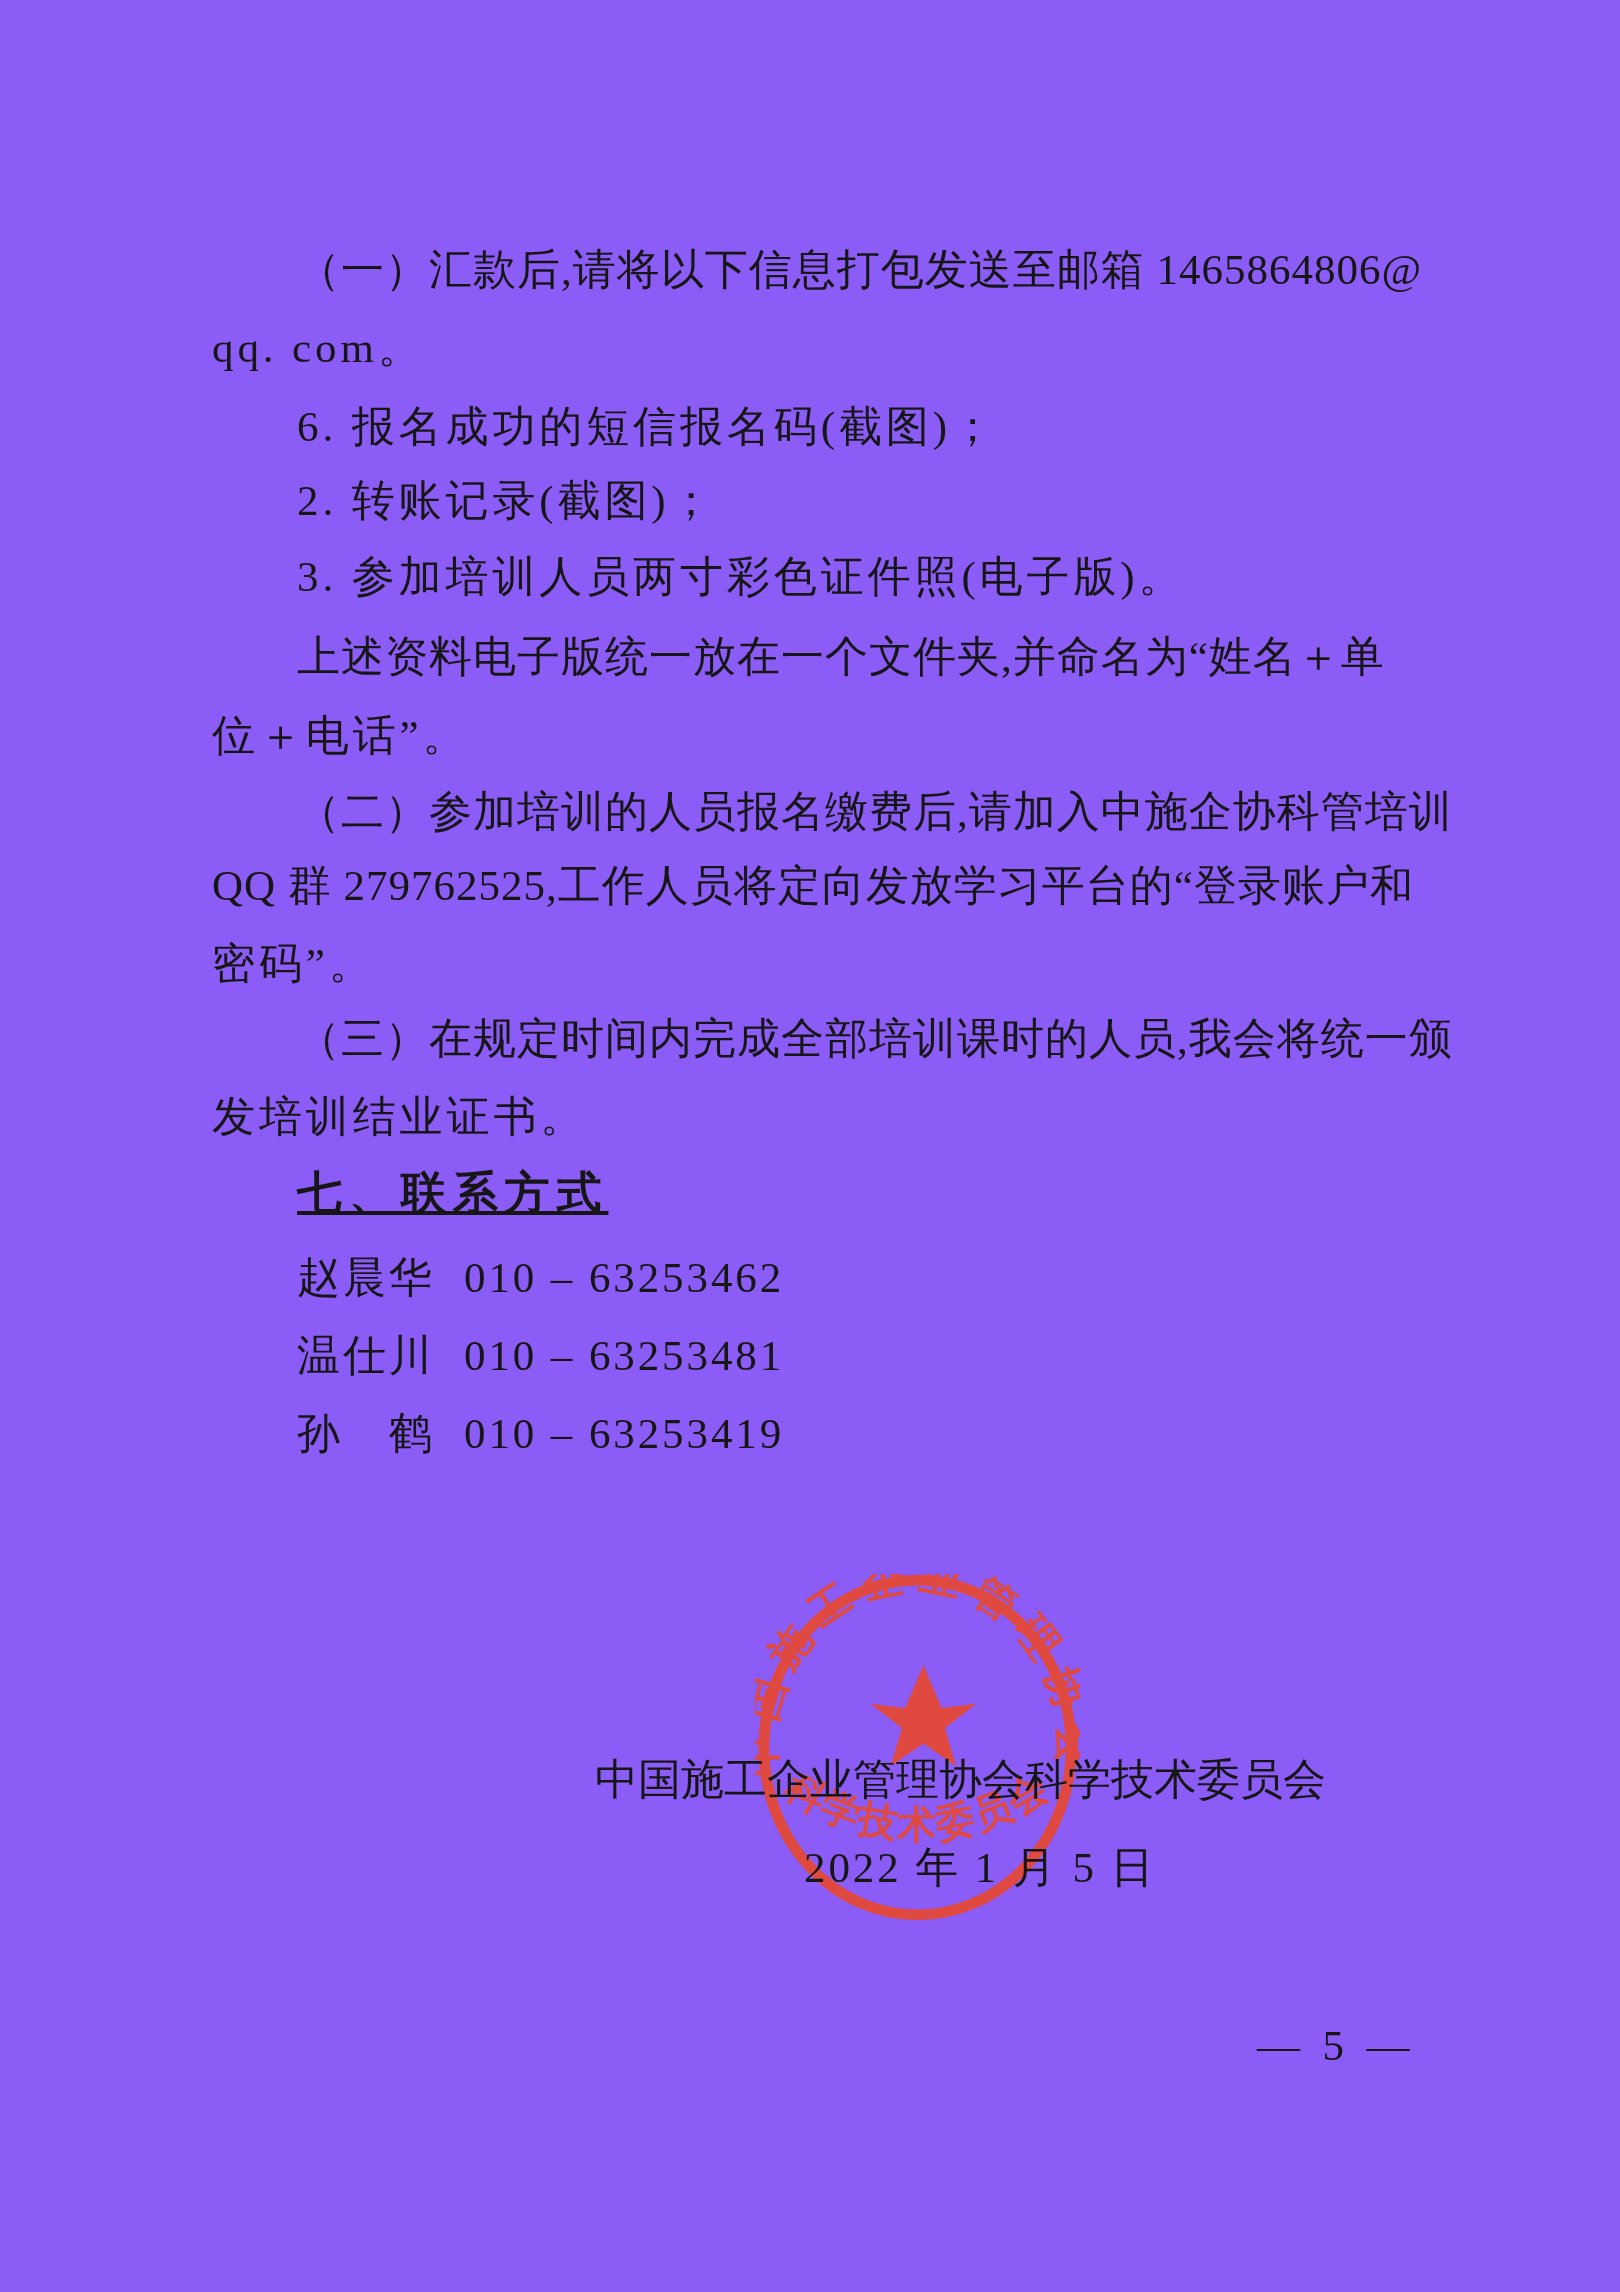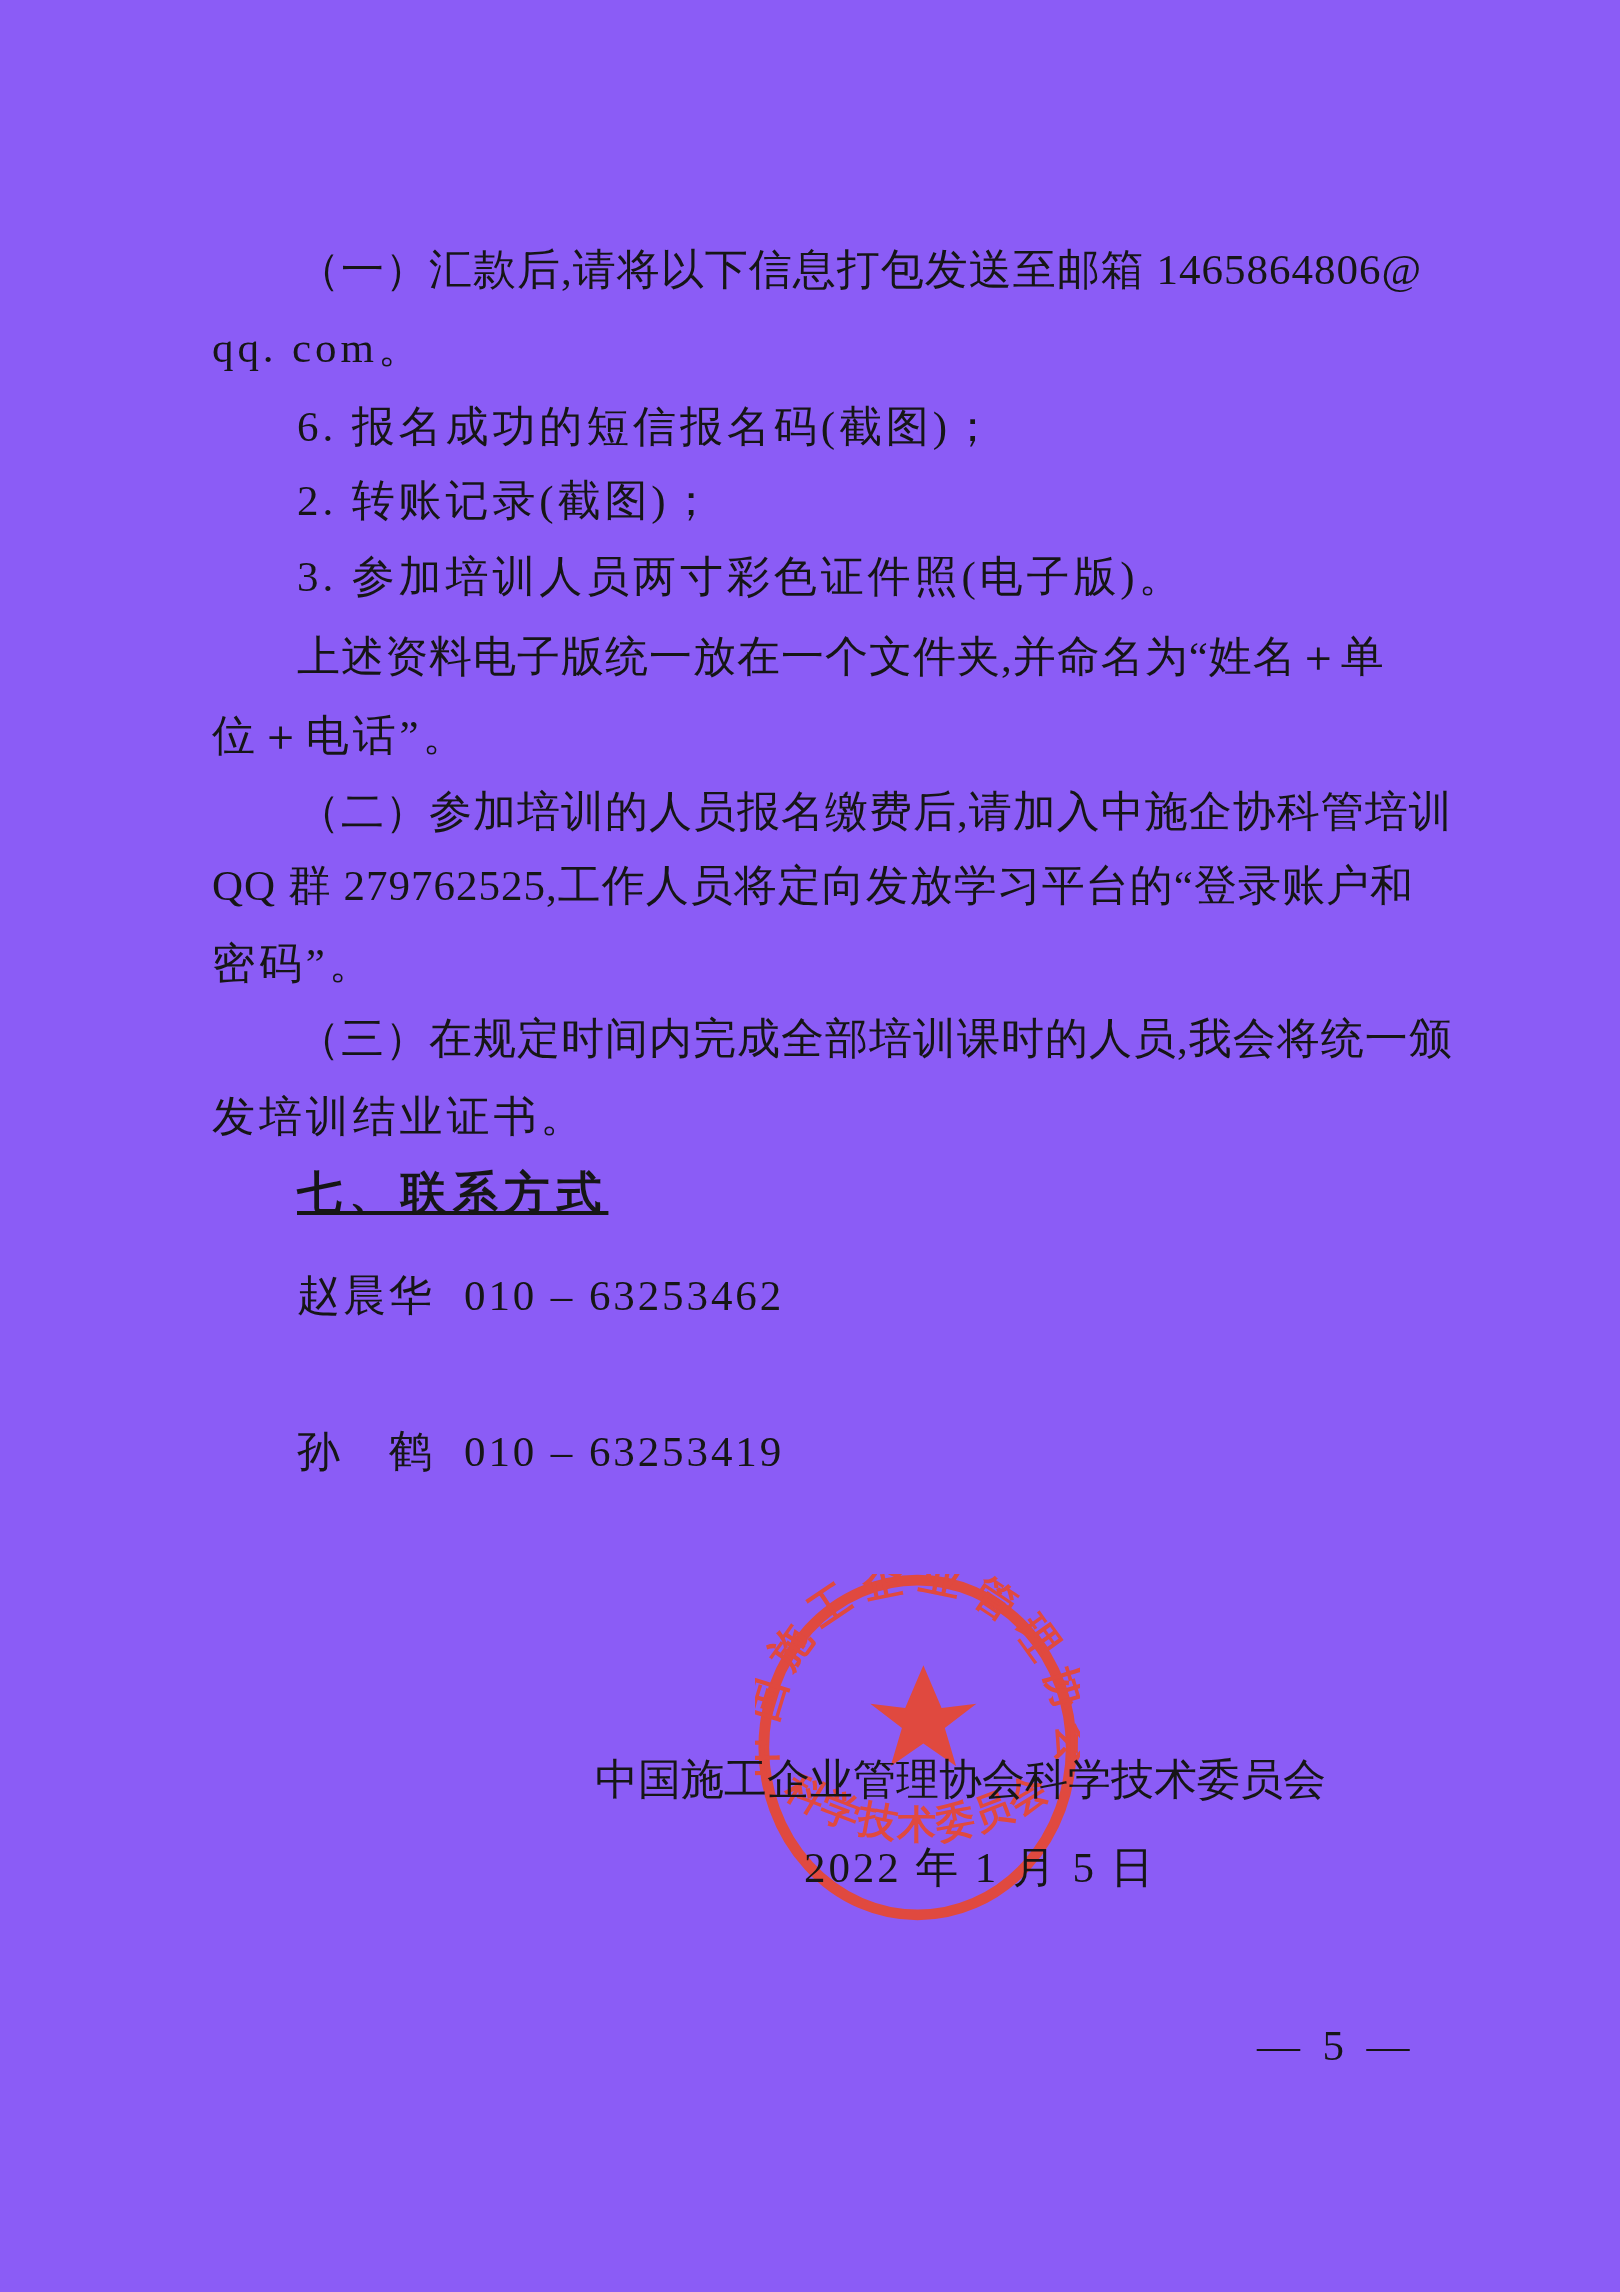--- a/index.html
+++ b/index.html
@@ -21,21 +21,21 @@
     color:#161616;
   }
   .tight { letter-spacing:1px; }
   .heading {
     font-family:"Liberation Sans","DejaVu Sans",sans-serif;
     font-weight:700;
     font-size:45px;
     letter-spacing:6.9px;
     text-decoration:underline;
   }
-  .contact { display:flex; letter-spacing:2.9px;margin-top:18px; }
+  .contact { display:flex; letter-spacing:2.9px; }
   .cname { display:inline-block; width:167px; }
   .cphone { display:inline-block; }
   .signature { letter-spacing:0px; }
   .datetext { letter-spacing:2.9px; }
   .pagenum { letter-spacing:5.9px; }
   #stamp {
     position:absolute;
     left:755px; top:1574px;
     width:325px; height:349px;
     z-index:1;
@@ -60,20 +60,24 @@
   <div class="line" style="left:212px; top:937px;">密码”。</div>
   <div class="line" style="left:212px; top:1090px;">发培训结业证书。</div>
   <div class="line tight" style="left:297px; top:1012px;">（三）在规定时间内完成全部培训课时的人员,我会将统一颁</div>
 
   <div class="line heading" style="left:297px; top:1166px;">七、联系方式</div>
 
   <div class="line contact" style="left:297px; top:1251px;">
     <span class="cname">赵晨华</span>
     <span class="cphone">010 – 63253462</span>
   </div>
+  <div class="line contact" style="left:297px; top:1329px;">
+    <span class="cname">温仕川</span>
+    <span class="cphone">010 – 63253481</span>
+  </div>
   <div class="line contact" style="left:297px; top:1407px;">
     <span class="cname">孙　鹤</span>
     <span class="cphone">010 – 63253419</span>
   </div>
 
   <svg id="stamp" viewBox="0 0 332 356">
     <defs>
       <path id="arcTop" d="M 28 229 A 146 160 0 1 1 304 229" fill="none"></path>
       <path id="arcBottom" d="M 26 222 A 230 230 0 0 0 306 222" fill="none"></path>
     </defs>

